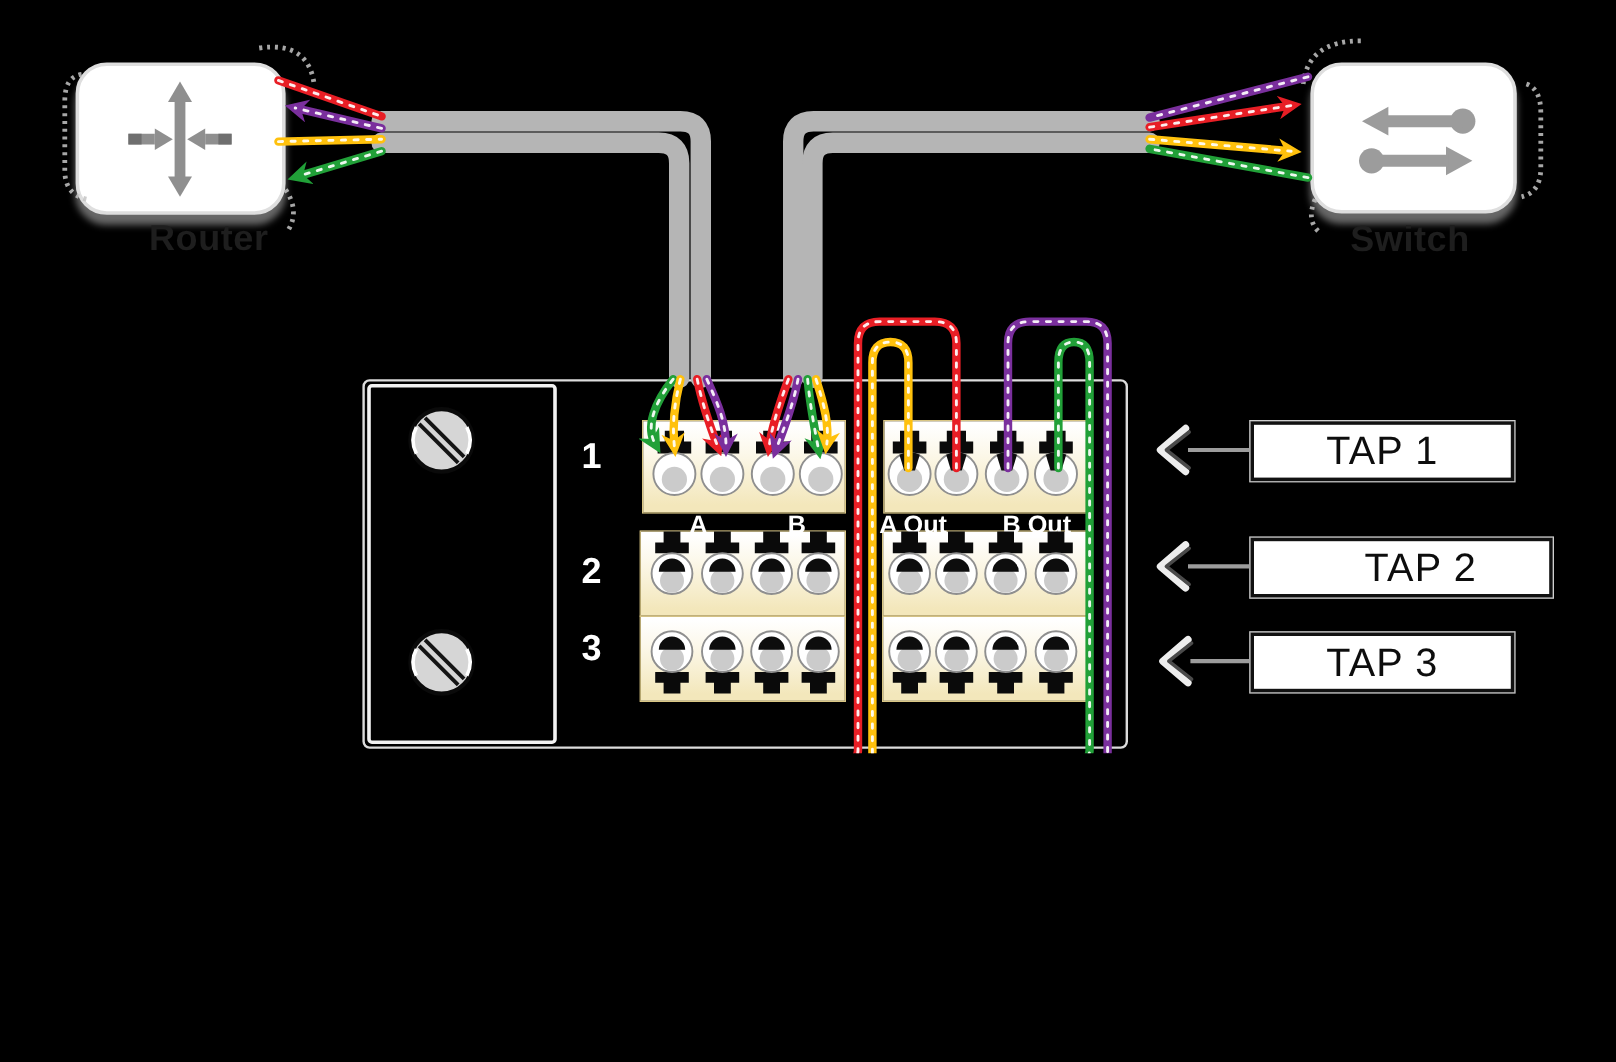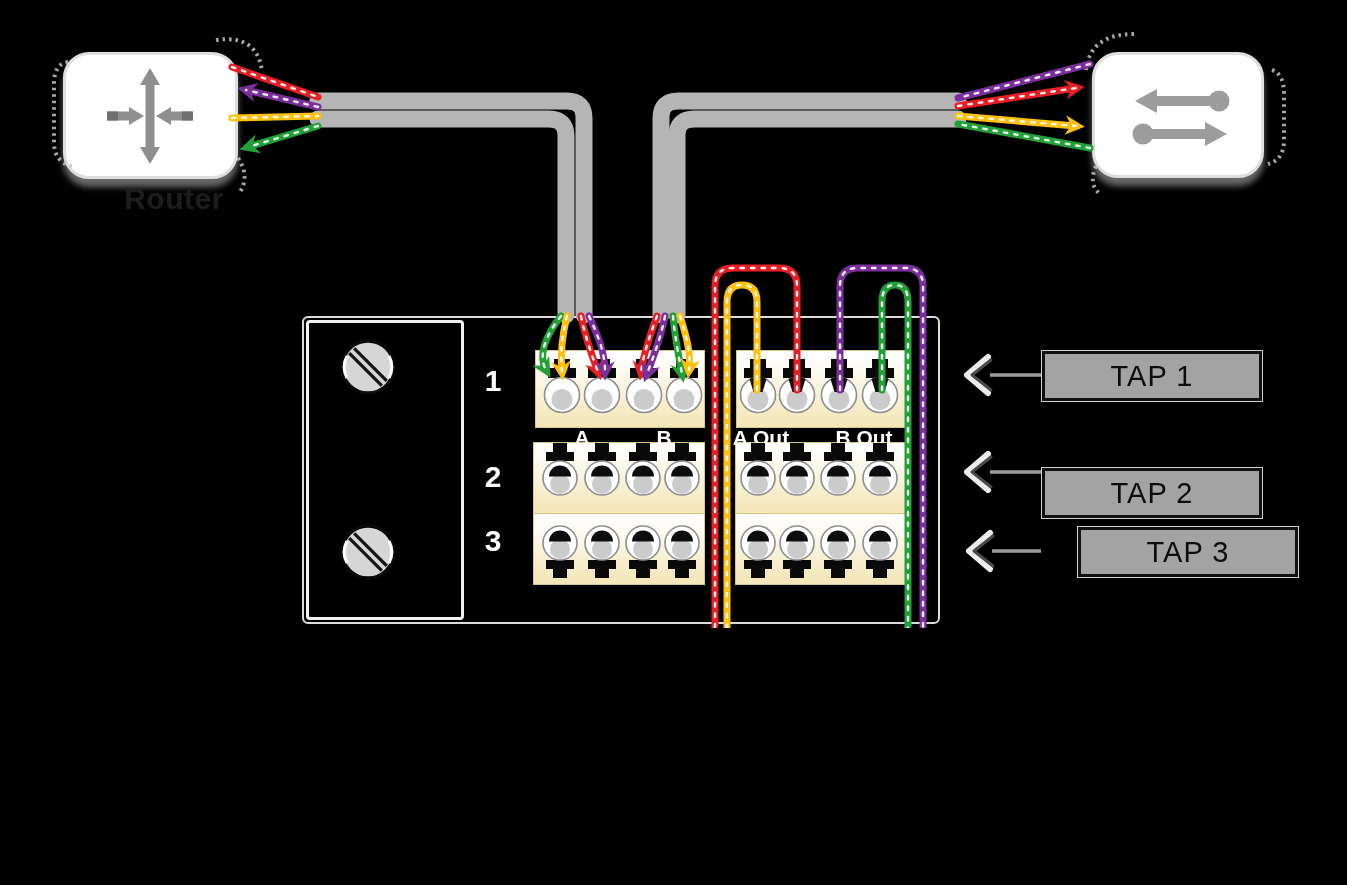--- a/index.html
+++ b/index.html
@@ -17,22 +17,22 @@
   .panel{position:absolute;left:302px;top:316px;width:634px;height:304px;background:#000;
          border:2.5px solid #DCDCDC;border-radius:6px;}
   .panel-left{position:absolute;left:306px;top:320px;width:152px;height:294px;
               border:3px solid #F2F2F2;border-radius:4px;}
   .row-num{position:absolute;left:478px;width:30px;color:#FFF;font-weight:bold;font-size:30px;
            text-align:center;}
   .port-group{position:absolute;border:1px solid #D9C684;
               background:linear-gradient(180deg,#FFFFFF 4%,#FCF8EA 35%,var(--c-panel-cream,#F3E7BB) 92%);}
   .group-label{position:absolute;color:#FFF;font-weight:bold;font-size:21px;text-align:center;}
   
-  .tap-box{position:absolute;left:1042px;width:214px;height:44px;background:#a3a3a3;
-           border:3px solid #111;outline:1.5px solid #CFCFCF;color:#0D0D0D;font-size:29px;
+  .tap-box{position:absolute;left:1042px;width:214px;height:44px;background:#ffffff;
+           border:3px solid #111;outline:1.5px solid #CFCFCF;color:#0D0D0D;font-size:33px;
            display:flex;align-items:center;justify-content:center;letter-spacing:1px;}
   #overlay{position:absolute;left:0;top:0;pointer-events:none;}
   .cable{stroke:var(--c-cable,#B5B5B5);stroke-width:17;fill:none;stroke-linecap:round;}
   .strand{stroke-width:7;fill:none;stroke-linecap:round;}
   .dash{stroke:#FFF;stroke-width:2.4;stroke-dasharray:3.5 7;stroke-linecap:round;fill:none;opacity:.92;}
   .decor{stroke:#C4C4C4;stroke-width:4;stroke-dasharray:2.5 4;fill:none;opacity:.85;}
 </style>
 </head>
 <body>
 
@@ -66,20 +66,21 @@
         <circle cx="48" cy="79" r="10.5"></circle>
         <polygon points="40,46 62,34 62,58"></polygon>
         <polygon points="132,79 110,67 110,91"></polygon>
       </g>
       <g stroke="#9C9C9C" stroke-width="10">
         <line x1="124" y1="46" x2="60" y2="46"></line>
         <line x1="48" y1="79" x2="112" y2="79"></line>
       </g>
     </svg>
   </div>
+  <div class="node-label" style="left:1097px;top:183px;width:156px;">Switch</div>
 
   <div class="panel"></div>
   <div class="panel-left"></div>
   <div class="row-num" style="top:364px;">1</div>
   <div class="row-num" style="top:460px;">2</div>
   <div class="row-num" style="top:524px;">3</div>
 
   <div class="port-group" style="left:535px;top:350px;width:168px;height:76px;"></div>
   <div class="port-group" style="left:736px;top:350px;width:169px;height:76px;"></div>
   <div class="port-group" style="left:533px;top:442px;width:170px;height:70px;"></div>
@@ -88,24 +89,24 @@
   <div class="port-group" style="left:735px;top:513px;width:170px;height:70px;"></div>
 
   <div class="group-label" style="left:558px;top:426px;width:48px;">A</div>
   <div class="group-label" style="left:640px;top:426px;width:48px;">B</div>
   <div class="group-label" style="left:725px;top:426px;width:72px;">A Out</div>
   <div class="group-label" style="left:828px;top:426px;width:72px;text-decoration:underline;">B Out</div>
 
   <div class="tap-box" style="top:351px;">
     <span>TAP 1</span>
     </div>
-  <div class="tap-box" style="top:468px;">
+  <div class="tap-box" style="top:448px;padding-left:32px;">
     <span>TAP 2</span>
     </div>
-  <div class="tap-box" style="top:527px;margin-left:36px;">
+  <div class="tap-box" style="top:527px;">
     <span>TAP 3</span>
     </div>
 
   <svg id="overlay" width="1347" height="885">
     <defs>
       <marker id="mk-red" viewBox="0 0 10 10" refX="5.5" refY="5" markerWidth="2.8" markerHeight="2.8" orient="auto-start-reverse">
         <path d="M0 0 L10 5 L0 10 L3 5 Z" style="fill:var(--c-red,#E81E25)"></path>
         </marker>
       <marker id="mk-yellow" viewBox="0 0 10 10" refX="5.5" refY="5" markerWidth="2.8" markerHeight="2.8" orient="auto-start-reverse">
         <path d="M0 0 L10 5 L0 10 L3 5 Z" style="fill:var(--c-yellow,#FFC10D)"></path>

